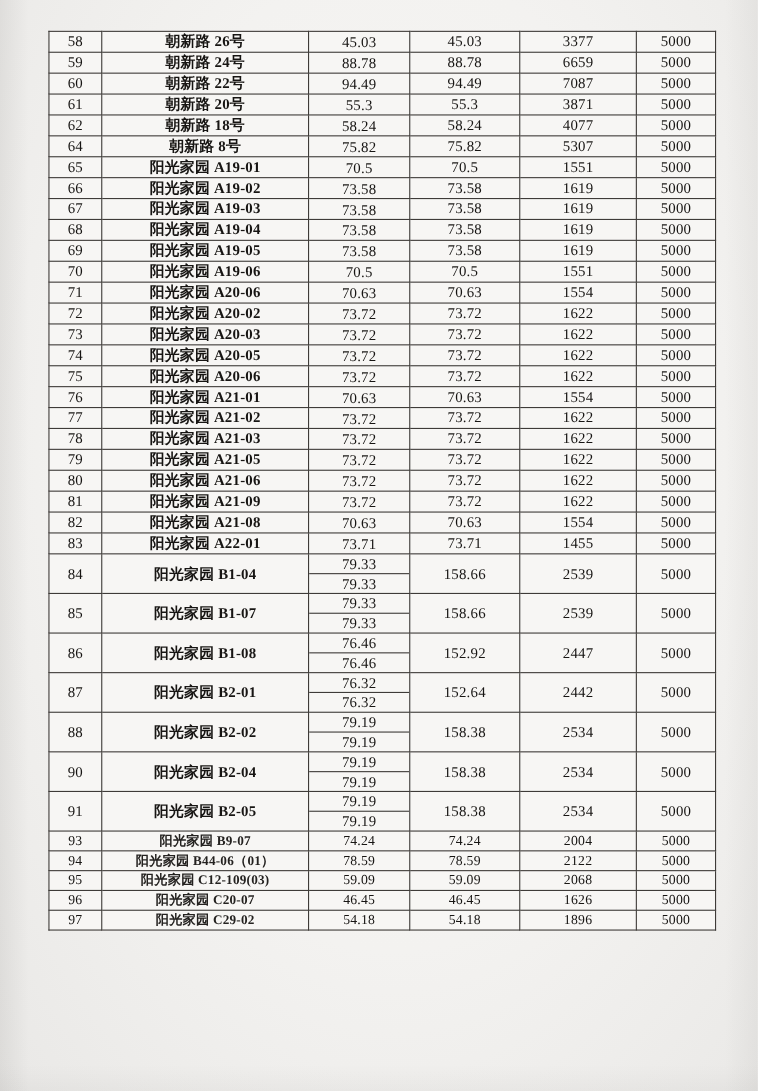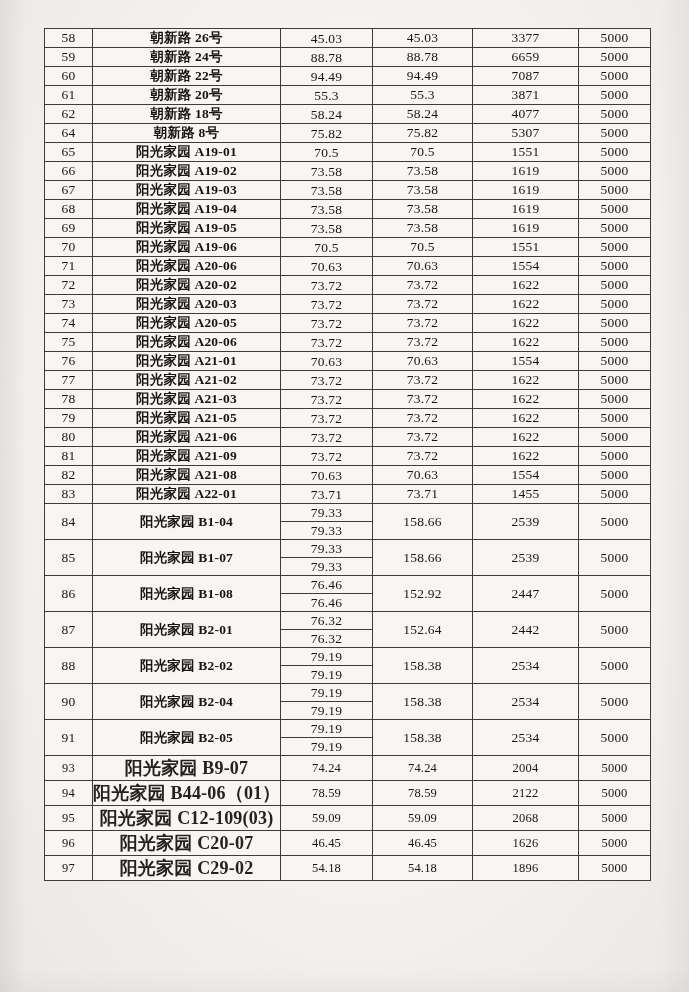--- a/index.html
+++ b/index.html
@@ -49,21 +49,21 @@
     letter-spacing: 0.2px;
     overflow: hidden;
     white-space: nowrap;
   }
   tr.single td { height: 18px; }
   tr.double td { height: 34px; }
   tr.compact td { height: 16px; }
   tr.compact td { font-size: 12.5px; }
   .c-no { font-size: 13px; }
   .c-name { font-size: 13px; font-weight: bold; }
-  tr.compact .c-name { font-size: 18px; font-weight: 600; color: #242220; }
+  tr.compact .c-name { font-size: 12px; font-weight: 600; color: #242220; }
   
   td.c-parts { vertical-align: middle; }
   td.c-parts .part {
     height: 17px;
     line-height: 17px;
   }
   td.c-parts .part + .part {
     border-top: 1.6px solid #3e3b38;
   }
 </style>

